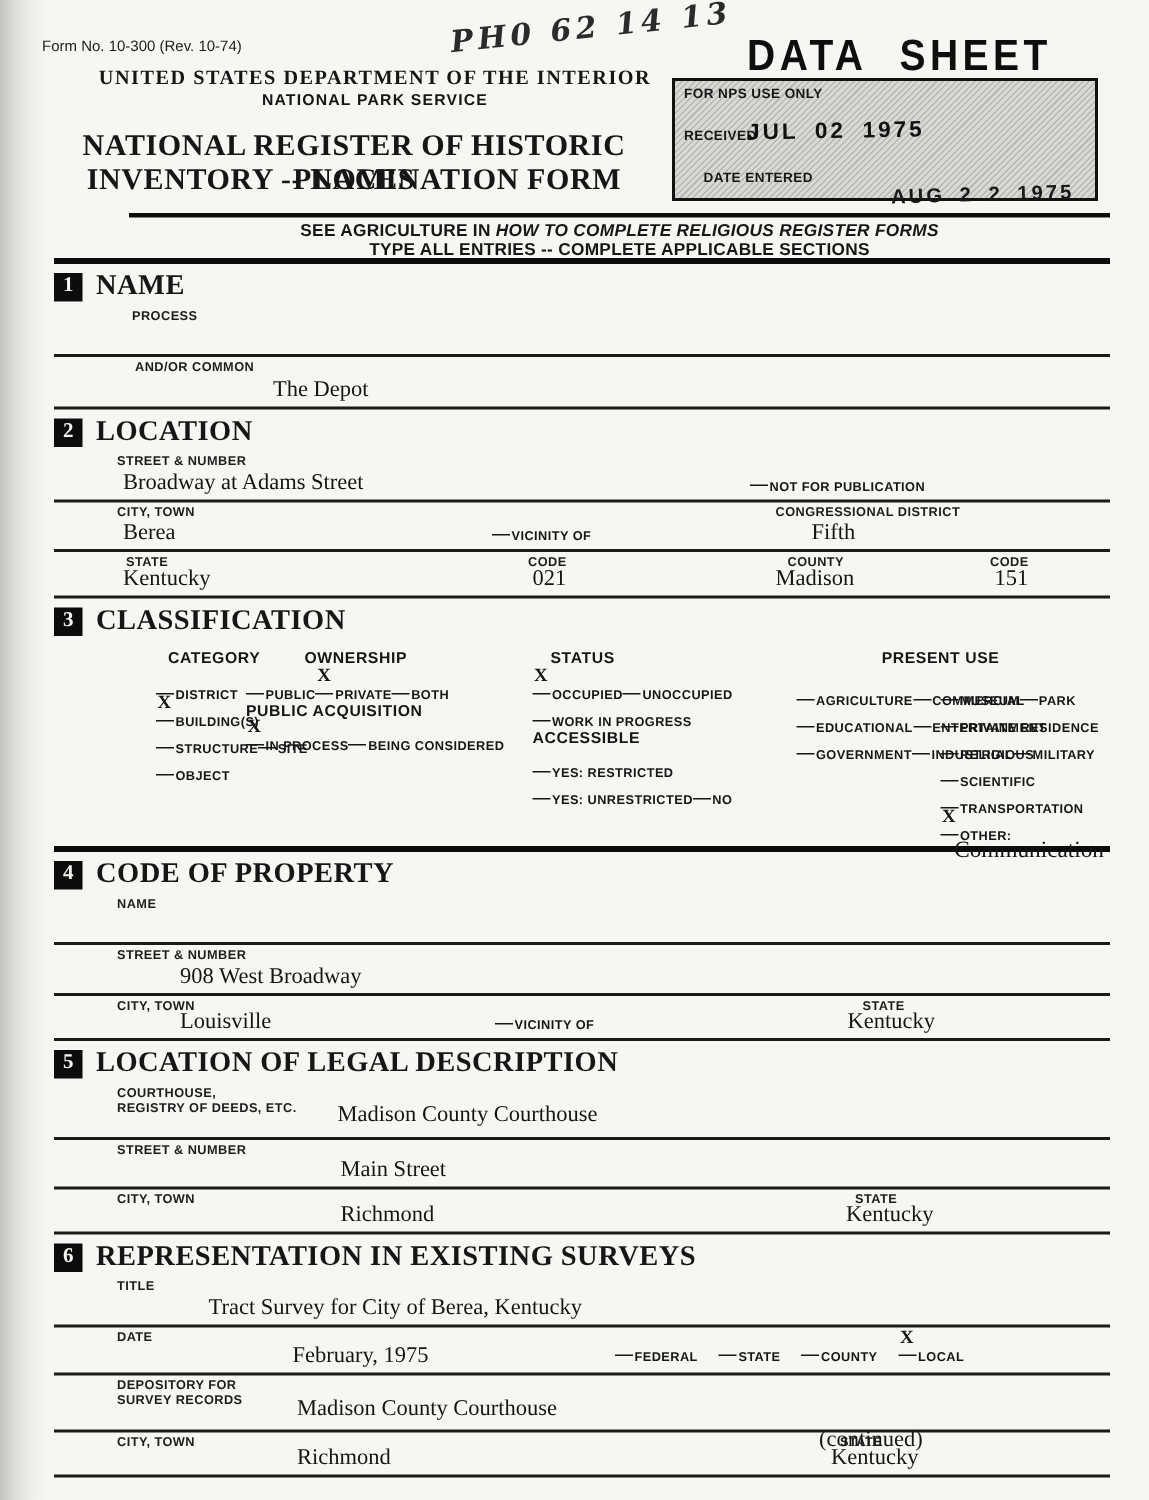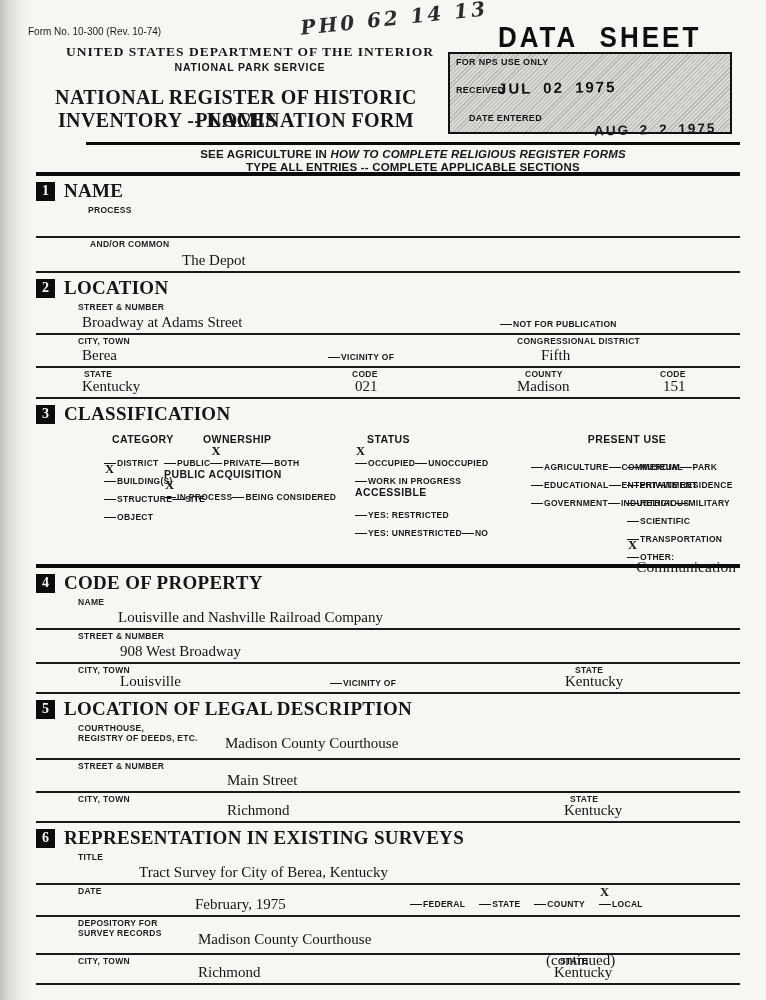--- a/index.html
+++ b/index.html
@@ -157,21 +157,20 @@
       <div class="other-val">Communication</div>
     </div>
 
     <div class="secbar"></div>
     <div class="sec-head">
       <div class="badge">4</div>
       <div class="sec-title">CODE OF PROPERTY</div>
     </div>
     <div class="frow h32">
       <span class="lab" style="left:42px">NAME</span>
-      <span class="val" style="left:82px">Louisville and Nashville Railroad Company</span>
     </div>
     <div class="frow h32">
       <span class="lab" style="left:42px">STREET &amp; NUMBER</span>
       <span class="val" style="left:84px">908 West Broadway</span>
     </div>
     <div class="frow h28">
       <span class="lab" style="left:42px">CITY, TOWN</span>
       <span class="val" style="left:84px">Louisville</span>
       <span class="ck" style="position:absolute;left:294px;bottom:4px"><span class="ln"></span><span class="cl">VICINITY OF</span></span>
       <span class="lab" style="left:539px">STATE</span>

